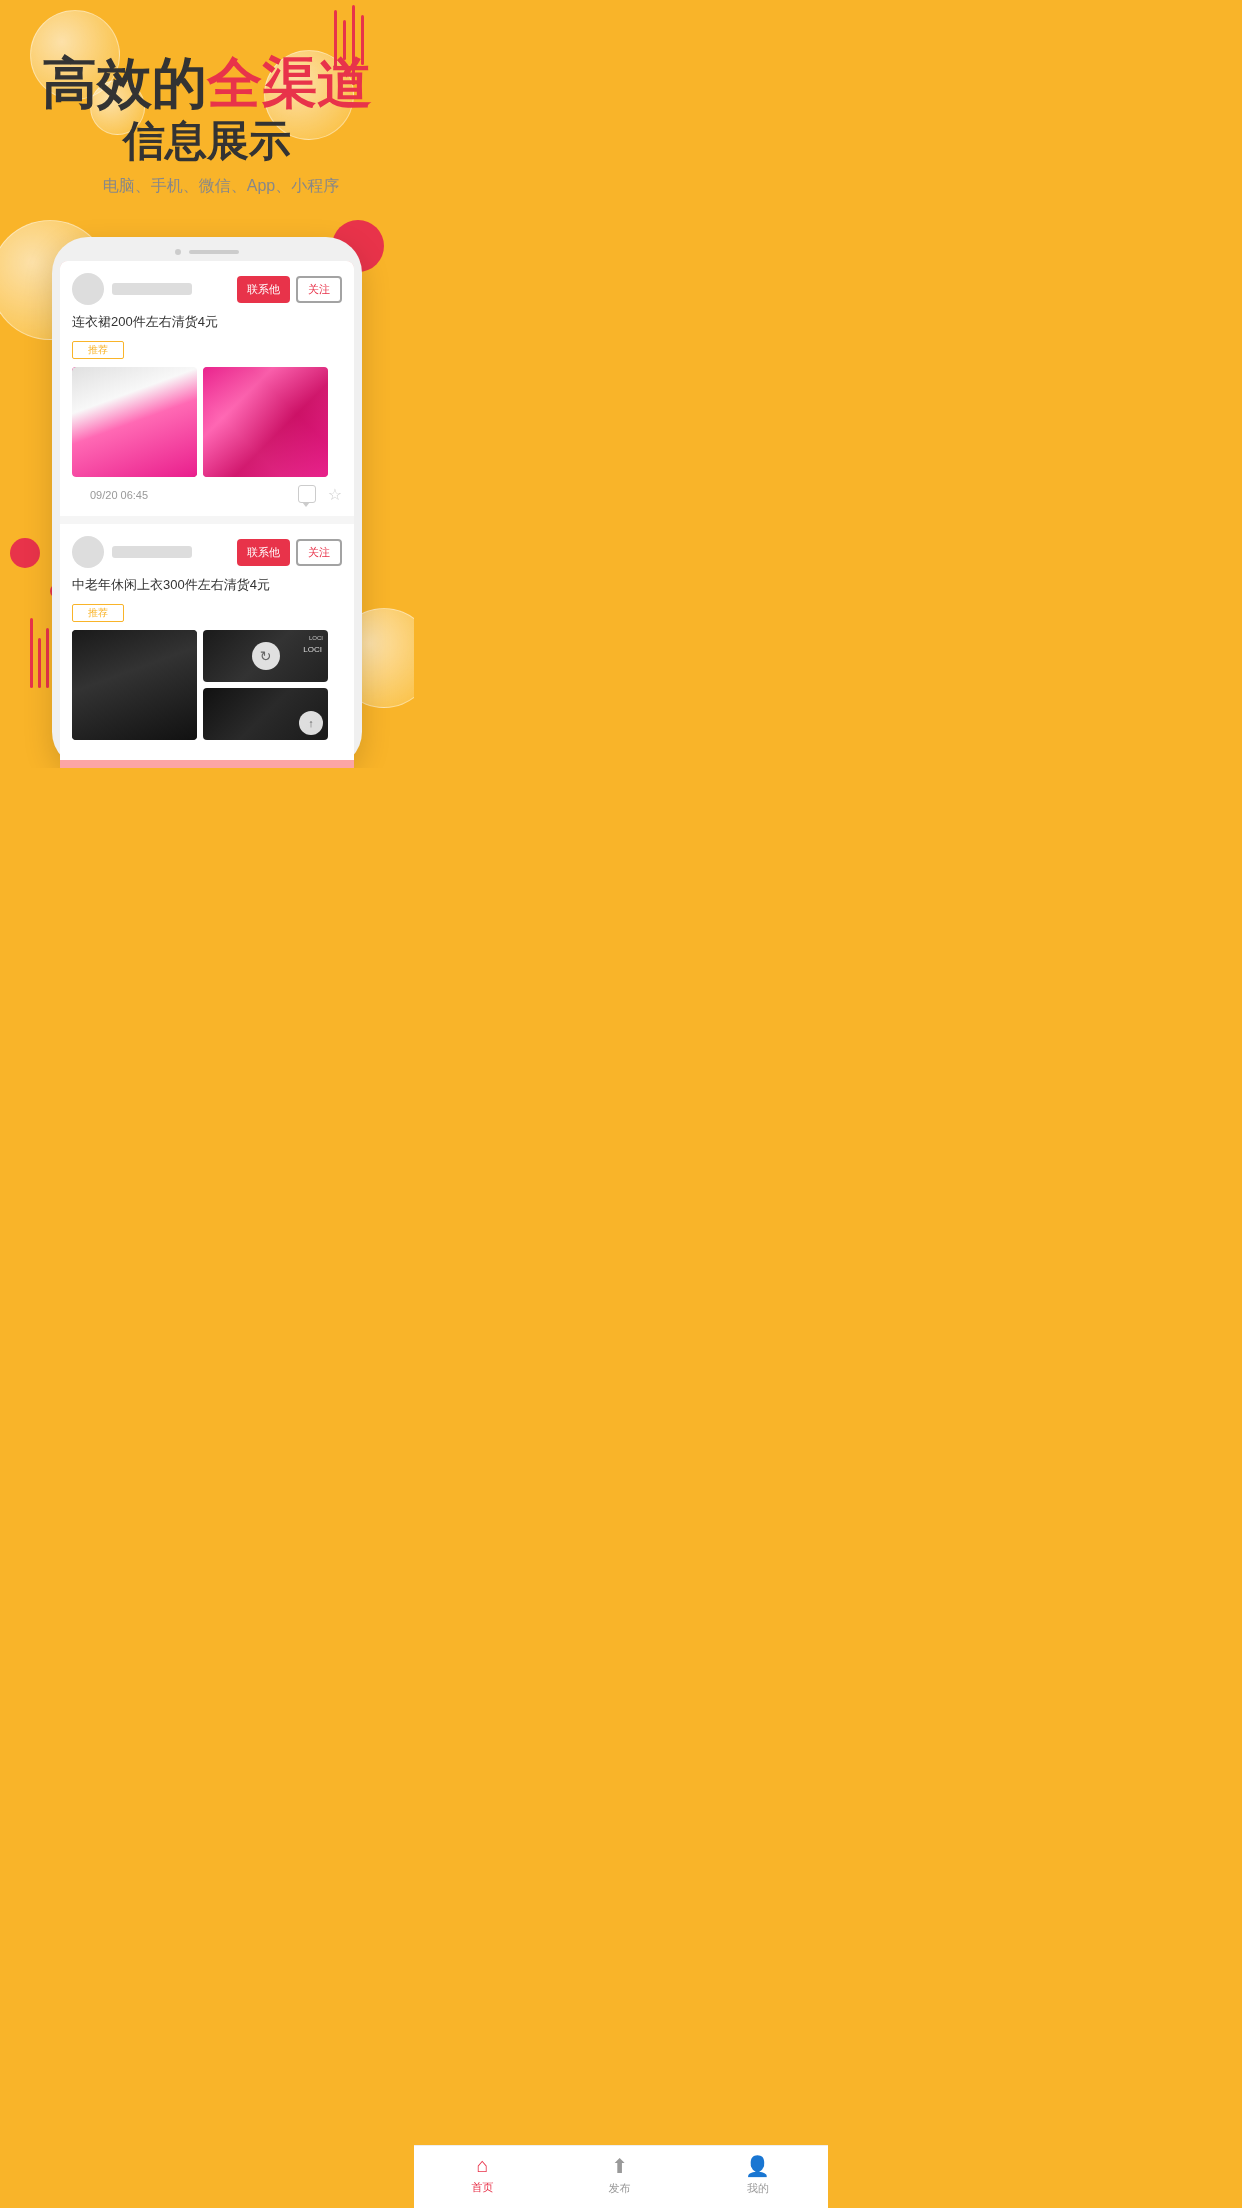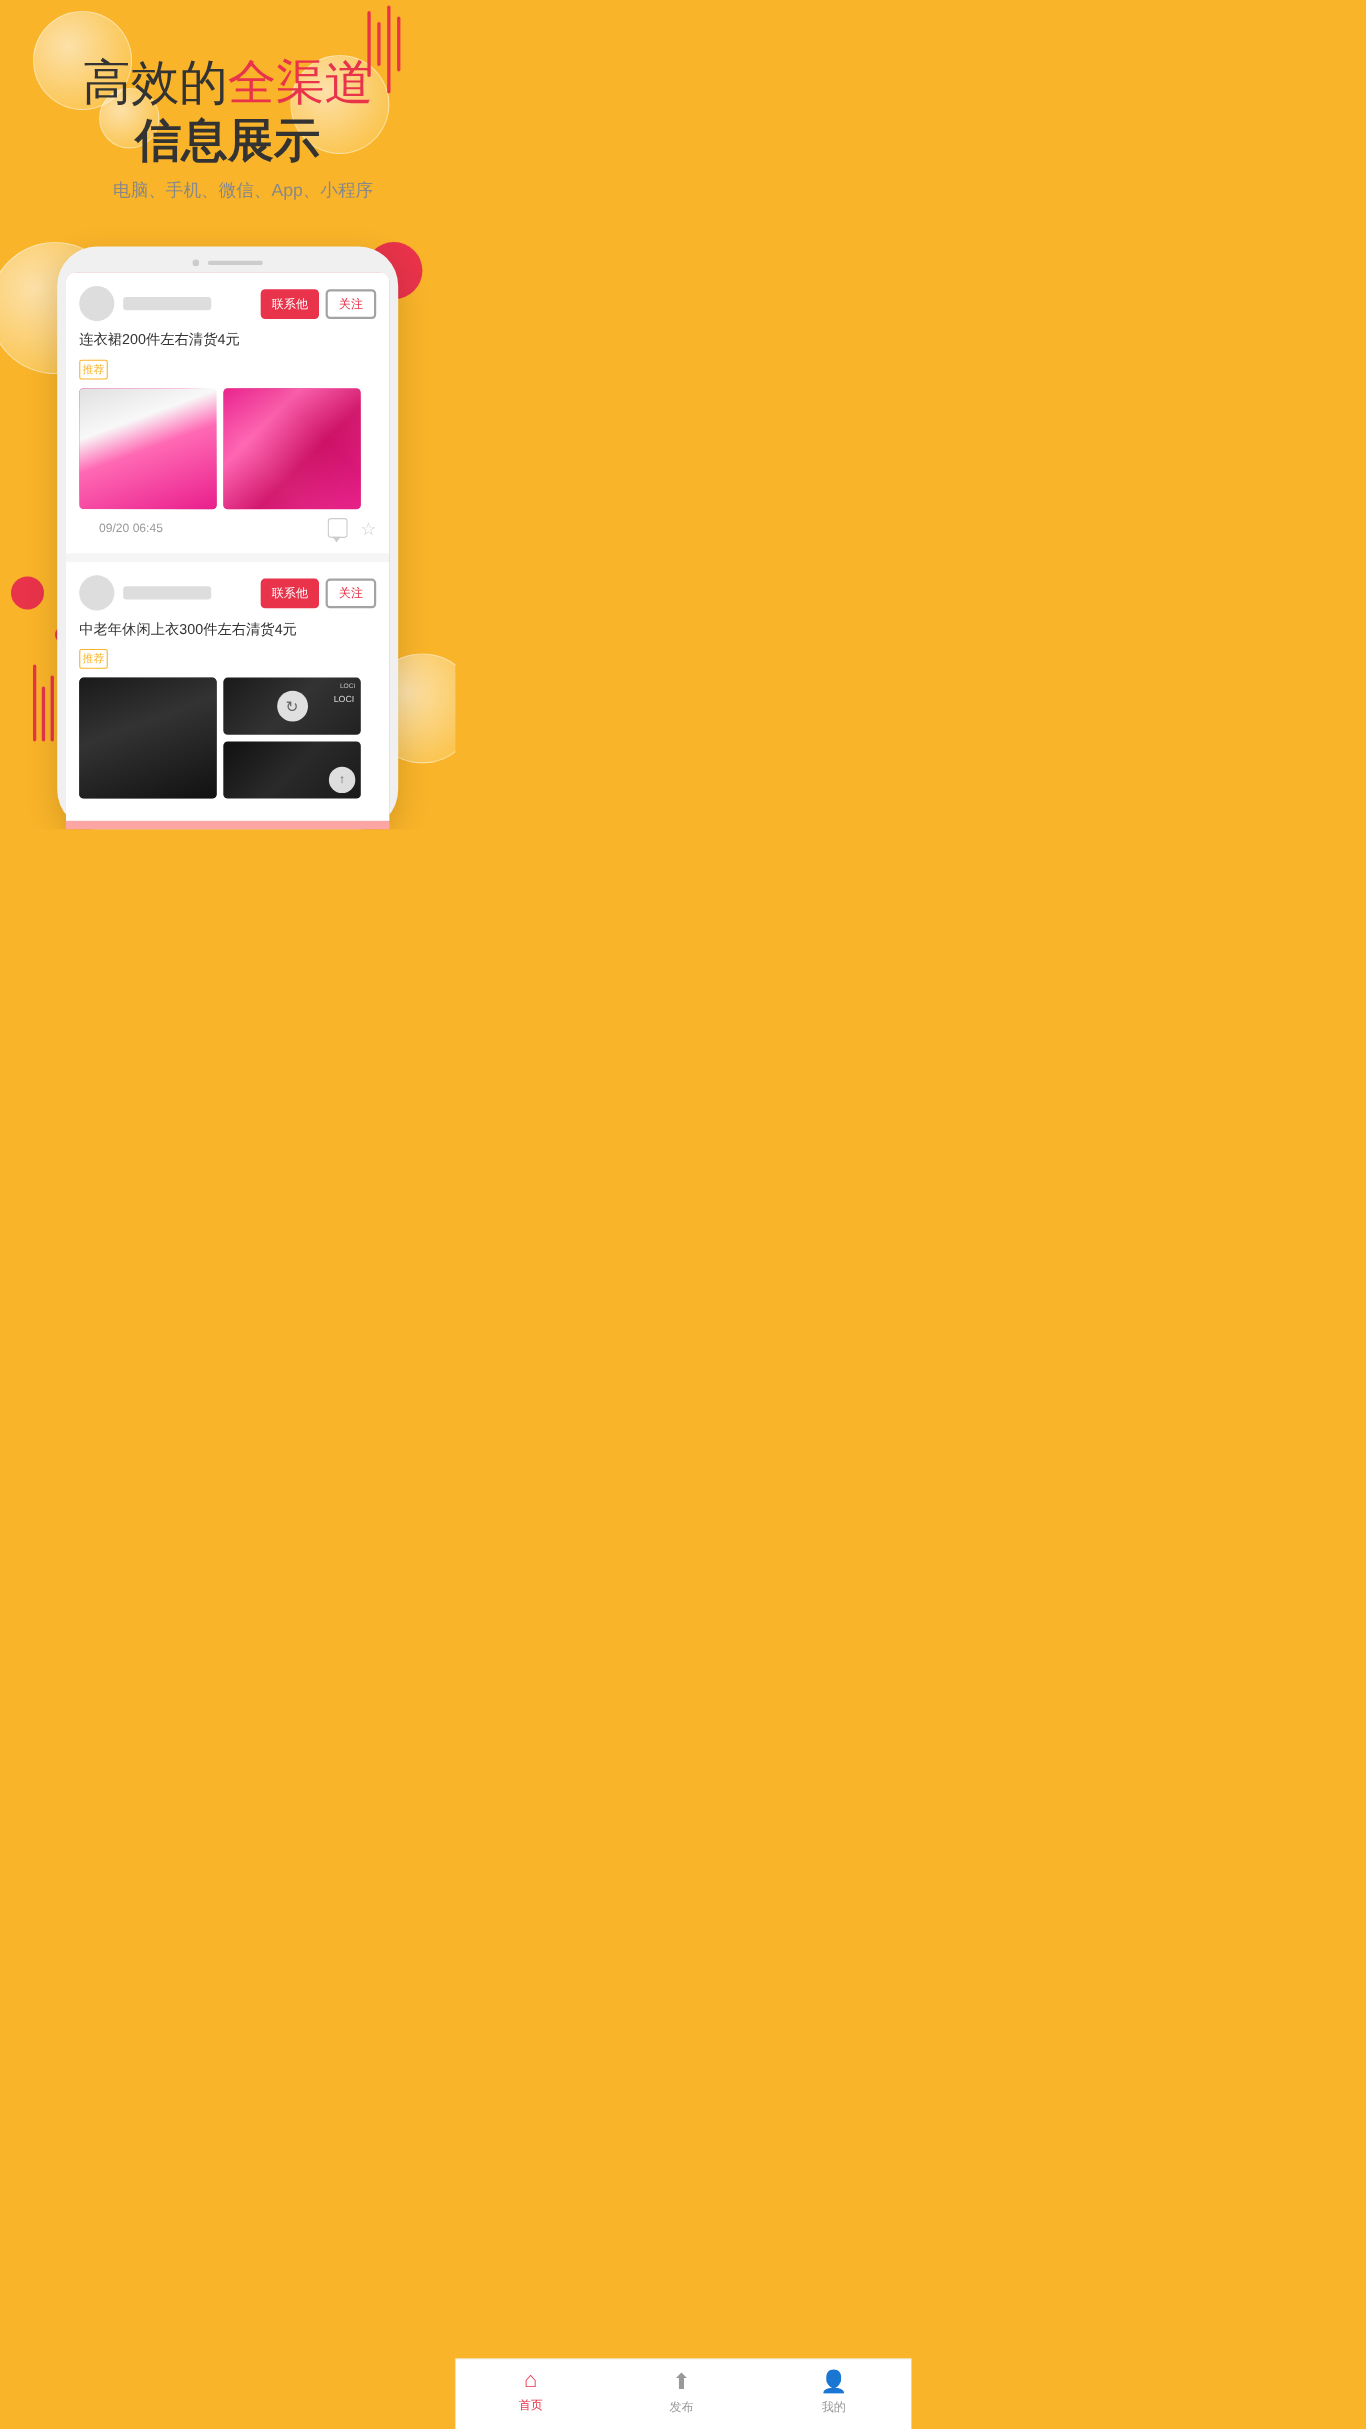--- a/index.html
+++ b/index.html
@@ -88,22 +88,22 @@
       flex-direction: column;
       align-items: center;
     }
 
     
     .hero-section {
       padding: 50px 30px 20px;
       text-align: center;
     }
     .hero-title-line1 {
-      font-size: 44px;
-      font-weight: 400;
+      font-size: 55px;
+      font-weight: 700;
       color: #333;
       line-height: 1.2;
     }
     .hero-title-line2 {
       font-size: 42px;
       font-weight: 800;
       color: #333;
       line-height: 1.2;
       margin-bottom: 10px;
     }
@@ -211,21 +211,21 @@
       font-size: 13px;
       color: #333;
       margin-bottom: 8px;
     }
 
     .tag-recommend {
       display: inline-block;
       border: 1px solid #F9B429;
       color: #F9B429;
       font-size: 10px;
-      padding: 1px 2px;
+      padding: 1px 15px;
       border-radius: 2px;
       margin-bottom: 8px;
     }
 
     .post-images {
       display: flex;
       gap: 6px;
       margin-bottom: 8px;
     }
 

